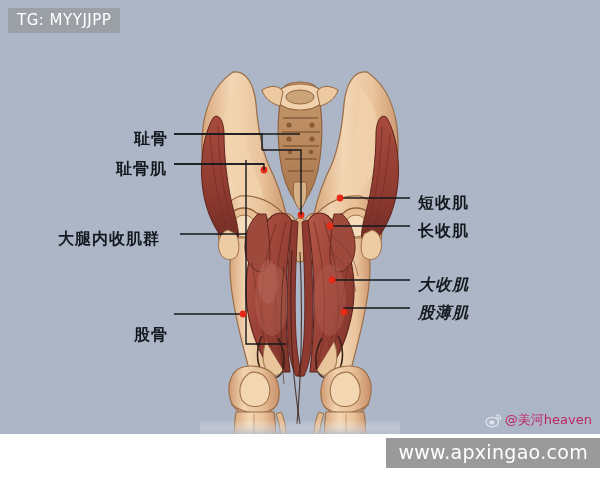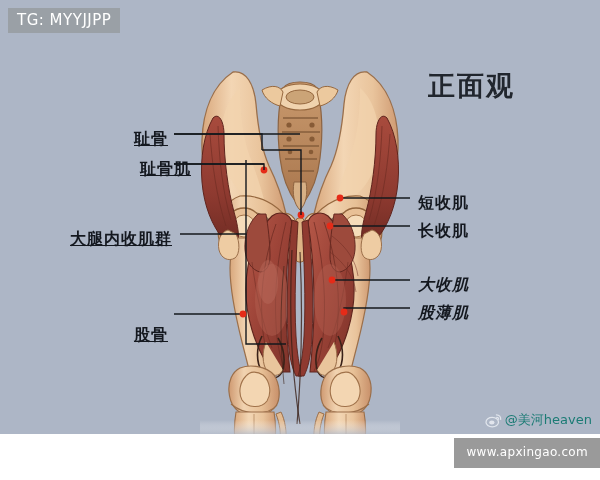--- a/index.html
+++ b/index.html
@@ -26,35 +26,35 @@
     font-size:27px;color:#21262e;font-weight:700;
     letter-spacing:2px;line-height:32px;
     text-shadow:0 0 1px rgba(255,255,255,.35);
   }
   
   .lbl{
     position:absolute;font-size:16px;color:#14181f;font-weight:700;
     letter-spacing:1px;line-height:19px;white-space:nowrap;
   }
   .lbl.r{text-align:left;}
-  .lbl.l{text-align:right;text-decoration:underline;}
+  .lbl.l{text-align:right;}
 
   
   .weibo{
     position:absolute;right:8px;top:412px;
     display:flex;align-items:center;gap:3px;
-    color:#0f766e;opacity:.92;font-size:13px;line-height:16px;
+    color:#be185d;opacity:.92;font-size:13px;line-height:16px;
   }
   .weibo .wb-glyph{
     width:17px;height:15px;display:inline-block;position:relative;opacity:.95;
   }
   .url-band{
     position:absolute;right:0px;top:438px;
     background:#9a9a9a;color:#ffffff;
-    padding:4px 12px 5px 12px;font-size:12px;line-height:21px;letter-spacing:.3px;
+    padding:4px 12px 5px 12px;font-size:19px;line-height:21px;letter-spacing:.3px;
   }
   svg.art{position:absolute;left:0;top:0;width:600px;height:480px;}
   .dot{fill:#e52b18;}
   .lead{stroke:#15181d;stroke-width:1.4;fill:none;}
 </style>
 </head>
 <body>
 
 <div id="stage">
 
@@ -281,25 +281,24 @@
       <path class="lead" d="M410 280 H332"></path>
       <circle class="dot" cx="332" cy="280" r="3.4"></circle>
 
       <path class="lead" d="M410 308 H344 L344 312"></path>
       <circle class="dot" cx="344" cy="312" r="3.4"></circle>
     </g>
     </svg>
 
     <div class="tg-band">TG: MYYJJPP</div>
 
-    <div class="title">正面观</div>
 
     <div class="lbl l" style="left:134px;top:129px;">耻骨</div>
-    <div class="lbl l" style="left:116px;top:159px;margin-left:24px;">耻骨肌</div>
-    <div class="lbl l" style="left:58px;top:229px;margin-left:12px;">大腿内收肌群</div>
+    <div class="lbl l" style="left:116px;top:159px;">耻骨肌</div>
+    <div class="lbl l" style="left:58px;top:229px;">大腿内收肌群</div>
     <div class="lbl l" style="left:134px;top:309px;margin-top:16px;">股骨</div>
 
     <div class="lbl r" style="left:418px;top:193px;">短收肌</div>
     <div class="lbl r" style="left:418px;top:221px;">长收肌</div>
     <div class="lbl r" style="left:418px;top:275px;font-style:italic;">大收肌</div>
     <div class="lbl r" style="left:418px;top:303px;font-style:italic;">股薄肌</div>
 
     <div class="weibo">
       <span class="wb-glyph">
         <svg viewBox="0 0 20 18" width="17" height="15">

